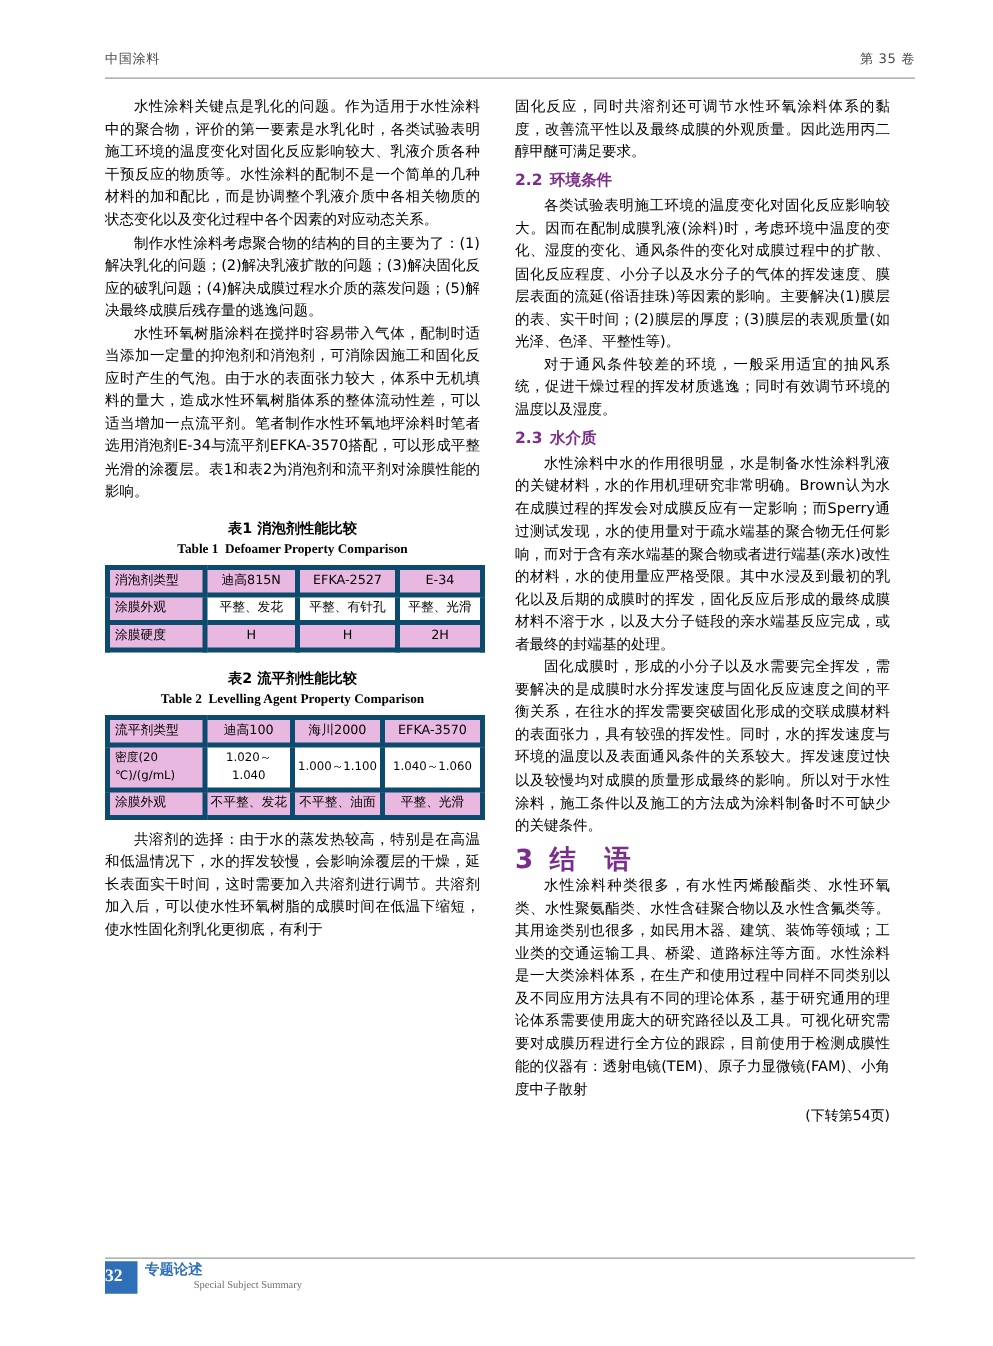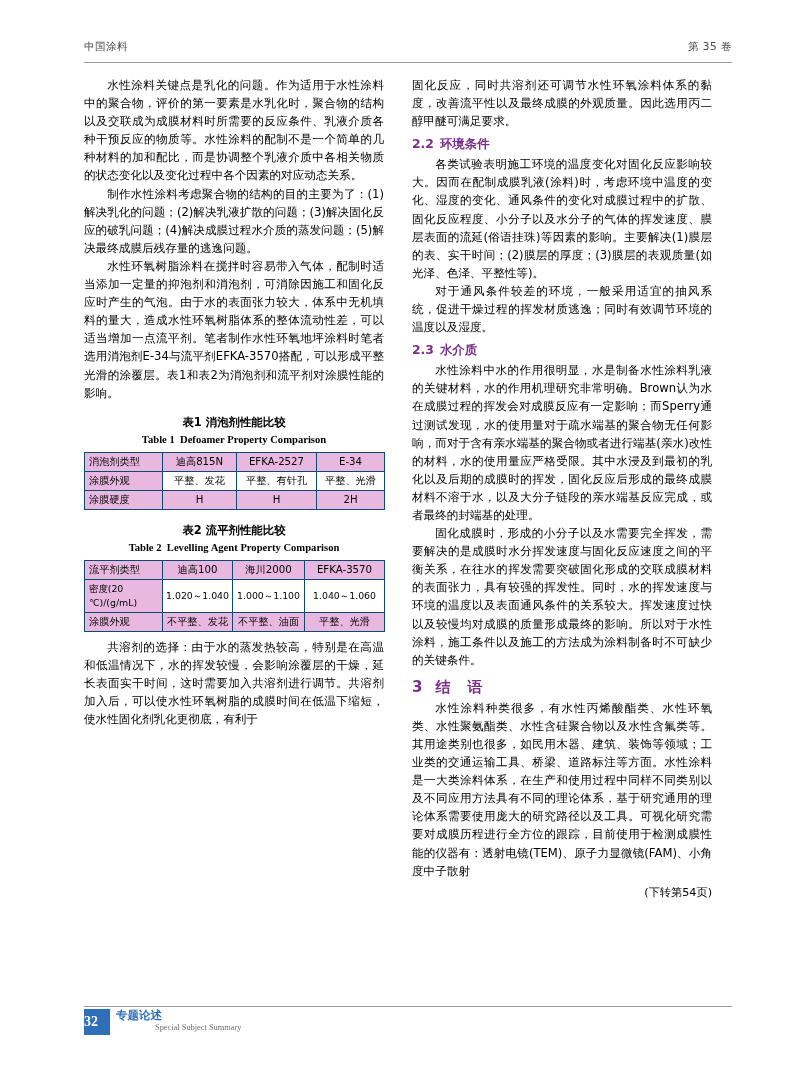--- a/index.html
+++ b/index.html
@@ -81,21 +81,21 @@
   
   .sec-h {
     margin: 4px 0 1px 0;
     font-size: 12.4px;
     font-weight: bold;
     color: #7c2d8b;
     line-height: 20px;
   }
   .sec-h .num { margin-right: 6px; }
   .sec-h.big {
-    font-size: 15px;
+    font-size: 21px;
     margin-top: 8px;
     margin-bottom: 2px;
     letter-spacing: 1px;
   }
   .sec-h.big .num { margin-right: 12px; }
 
   
   .tbl-block { margin: 12px 0 6px 0; }
   .tbl-title {
     text-align: center;
@@ -113,21 +113,21 @@
     margin-bottom: 4px;
     font-family: "Liberation Serif", "DejaVu Serif", serif;
   }
   table.dt {
     border-collapse: collapse;
     width: 300px;
     font-size: 10.2px;
     table-layout: fixed;
   }
   table.dt td {
-    border: 1px solid #0c4a6e;
+    border: 4px solid #0c4a6e;
     padding: 2px 2px;
     text-align: center;
     line-height: 14px;
     vertical-align: middle;
   }
   table.dt tr.hl td { background: #e9b8e0; }
   table.dt td.lbl {
     background: #e9b8e0;
     text-align: left;
     padding-left: 4px;
@@ -192,21 +192,21 @@
 <div class="page">
 
   <div class="runhead">
     <span class="left">中国涂料</span>
     <span class="right">第 35 卷</span>
   </div>
   <div class="runhead-rule"></div>
 
   <div class="col left">
 
-    <p class="para">水性涂料关键点是乳化的问题。作为适用于水性涂料中的聚合物，评价的第一要素是水乳化时，聚合物的结构以及交联成为成膜材料时所需要的反应条件、乳液介质各种干预反应的物质等。水性涂料的配制不是一个简单的几种材料的加和配比，而是协调整个乳液介质中各相关物质的状态变化以及变化过程中各个因素的对应动态关系。</p>
+    <p class="para">水性涂料关键点是乳化的问题。作为适用于水性涂料中的聚合物，评价的第一要素是水乳化时，各类试验表明施工环境的温度变化对固化反应影响较大、乳液介质各种干预反应的物质等。水性涂料的配制不是一个简单的几种材料的加和配比，而是协调整个乳液介质中各相关物质的状态变化以及变化过程中各个因素的对应动态关系。</p>
     <p class="para">制作水性涂料考虑聚合物的结构的目的主要为了：(1)解决乳化的问题；(2)解决乳液扩散的问题；(3)解决固化反应的破乳问题；(4)解决成膜过程水介质的蒸发问题；(5)解决最终成膜后残存量的逃逸问题。</p>
     <p class="para">水性环氧树脂涂料在搅拌时容易带入气体，配制时适当添加一定量的抑泡剂和消泡剂，可消除因施工和固化反应时产生的气泡。由于水的表面张力较大，体系中无机填料的量大，造成水性环氧树脂体系的整体流动性差，可以适当增加一点流平剂。笔者制作水性环氧地坪涂料时笔者选用消泡剂E-34与流平剂EFKA-3570搭配，可以形成平整光滑的涂覆层。表1和表2为消泡剂和流平剂对涂膜性能的影响。</p>
 
     <div class="tbl-block">
       <div class="tbl-title">
         <span class="tnum">表1</span><span>消泡剂性能比较</span>
       </div>
       <div class="tbl-title-en">
         <span class="tnum">Table 1</span>&nbsp;&nbsp;<span>Defoamer Property Comparison</span>
       </div>

